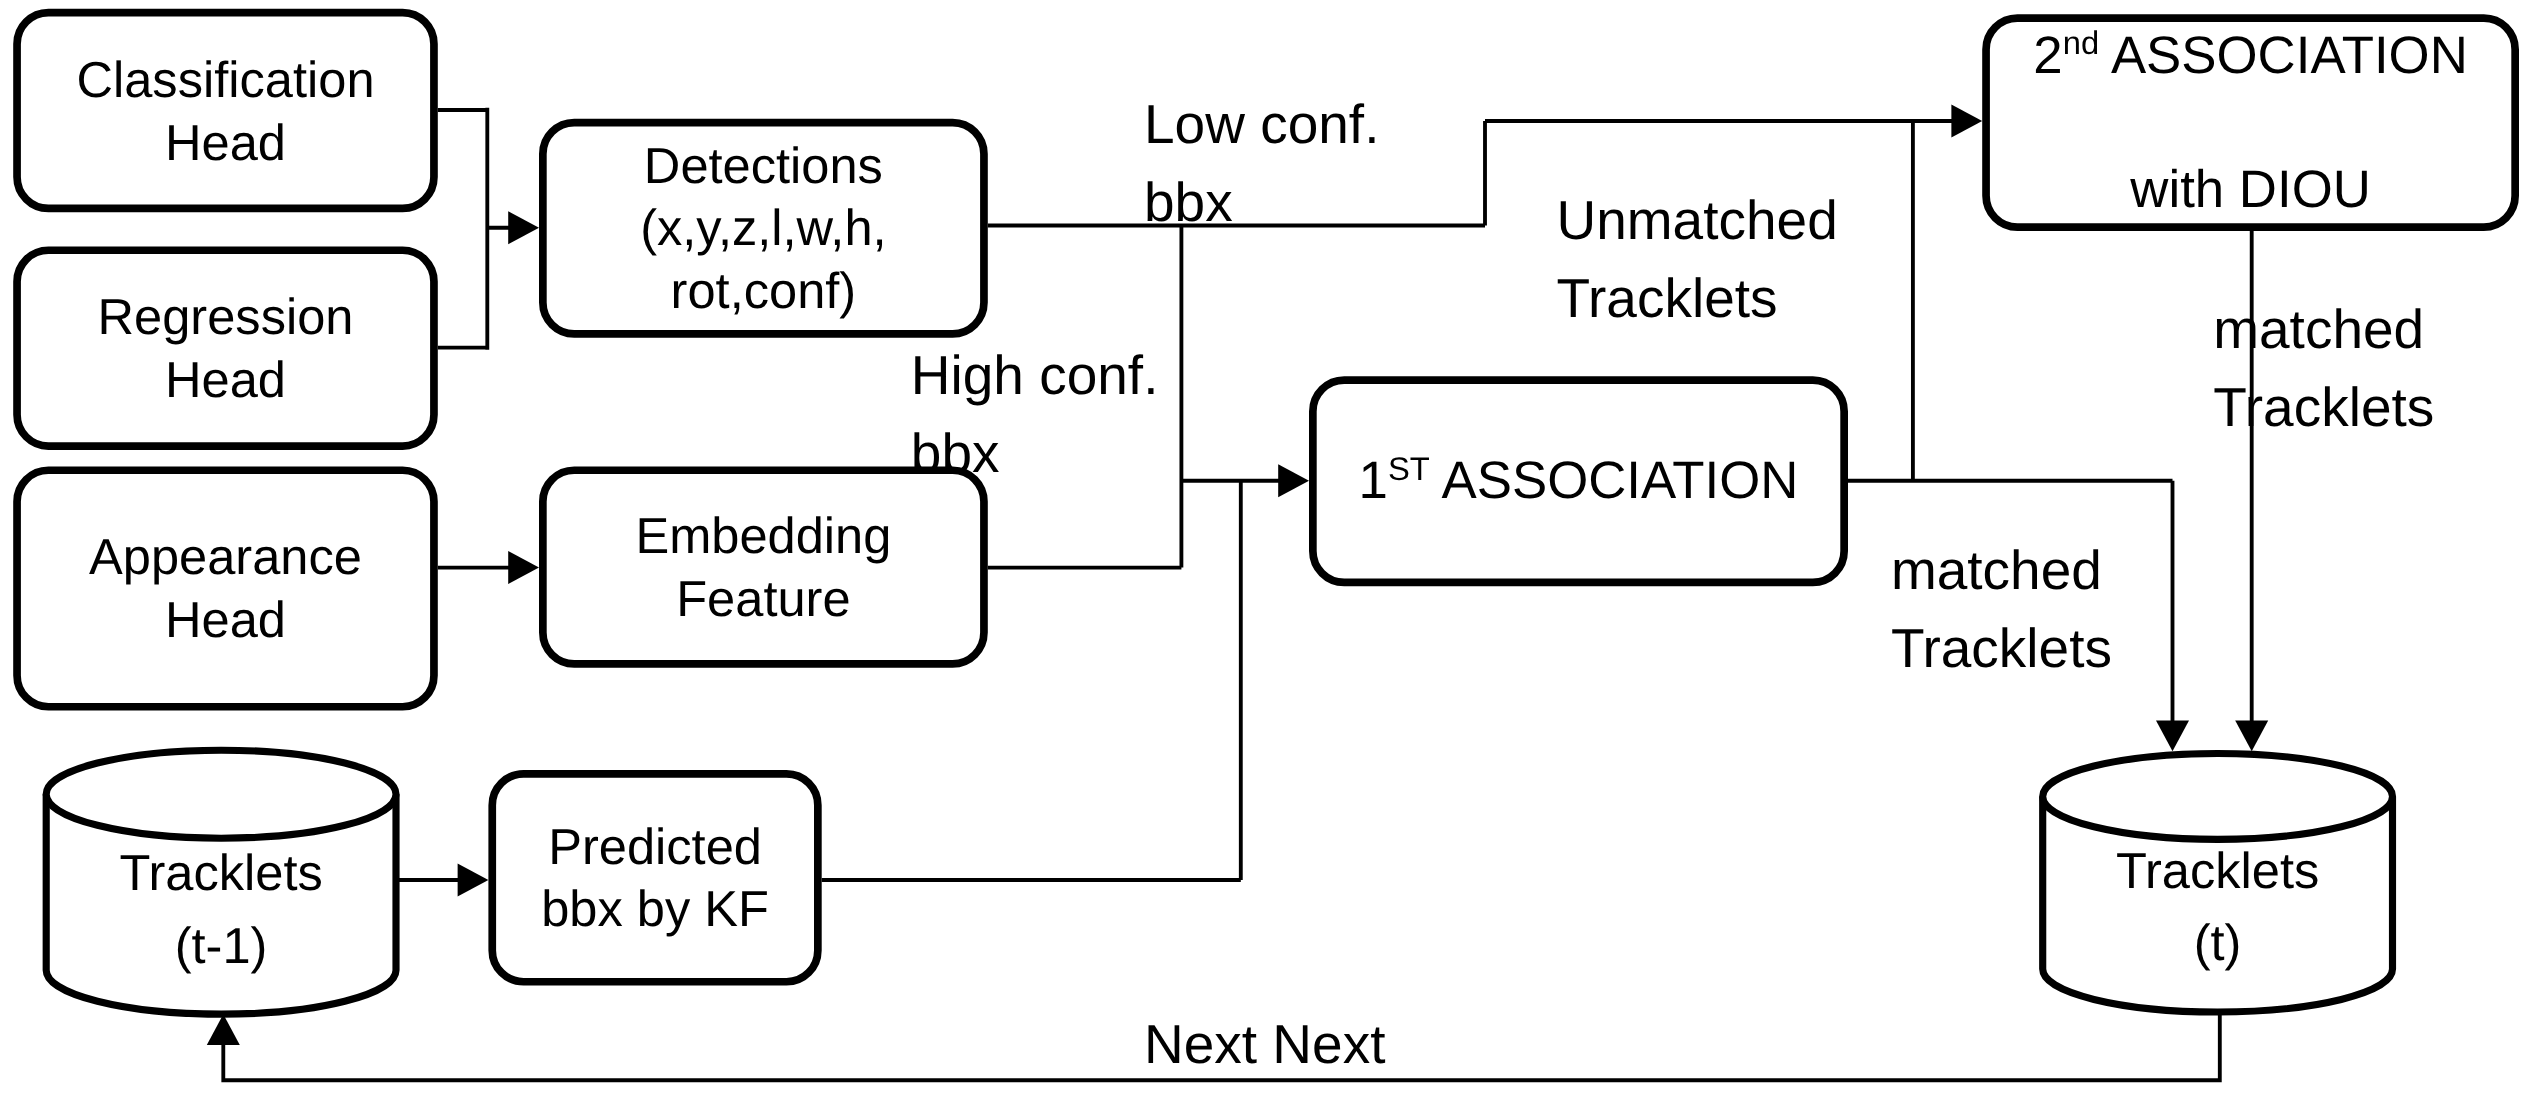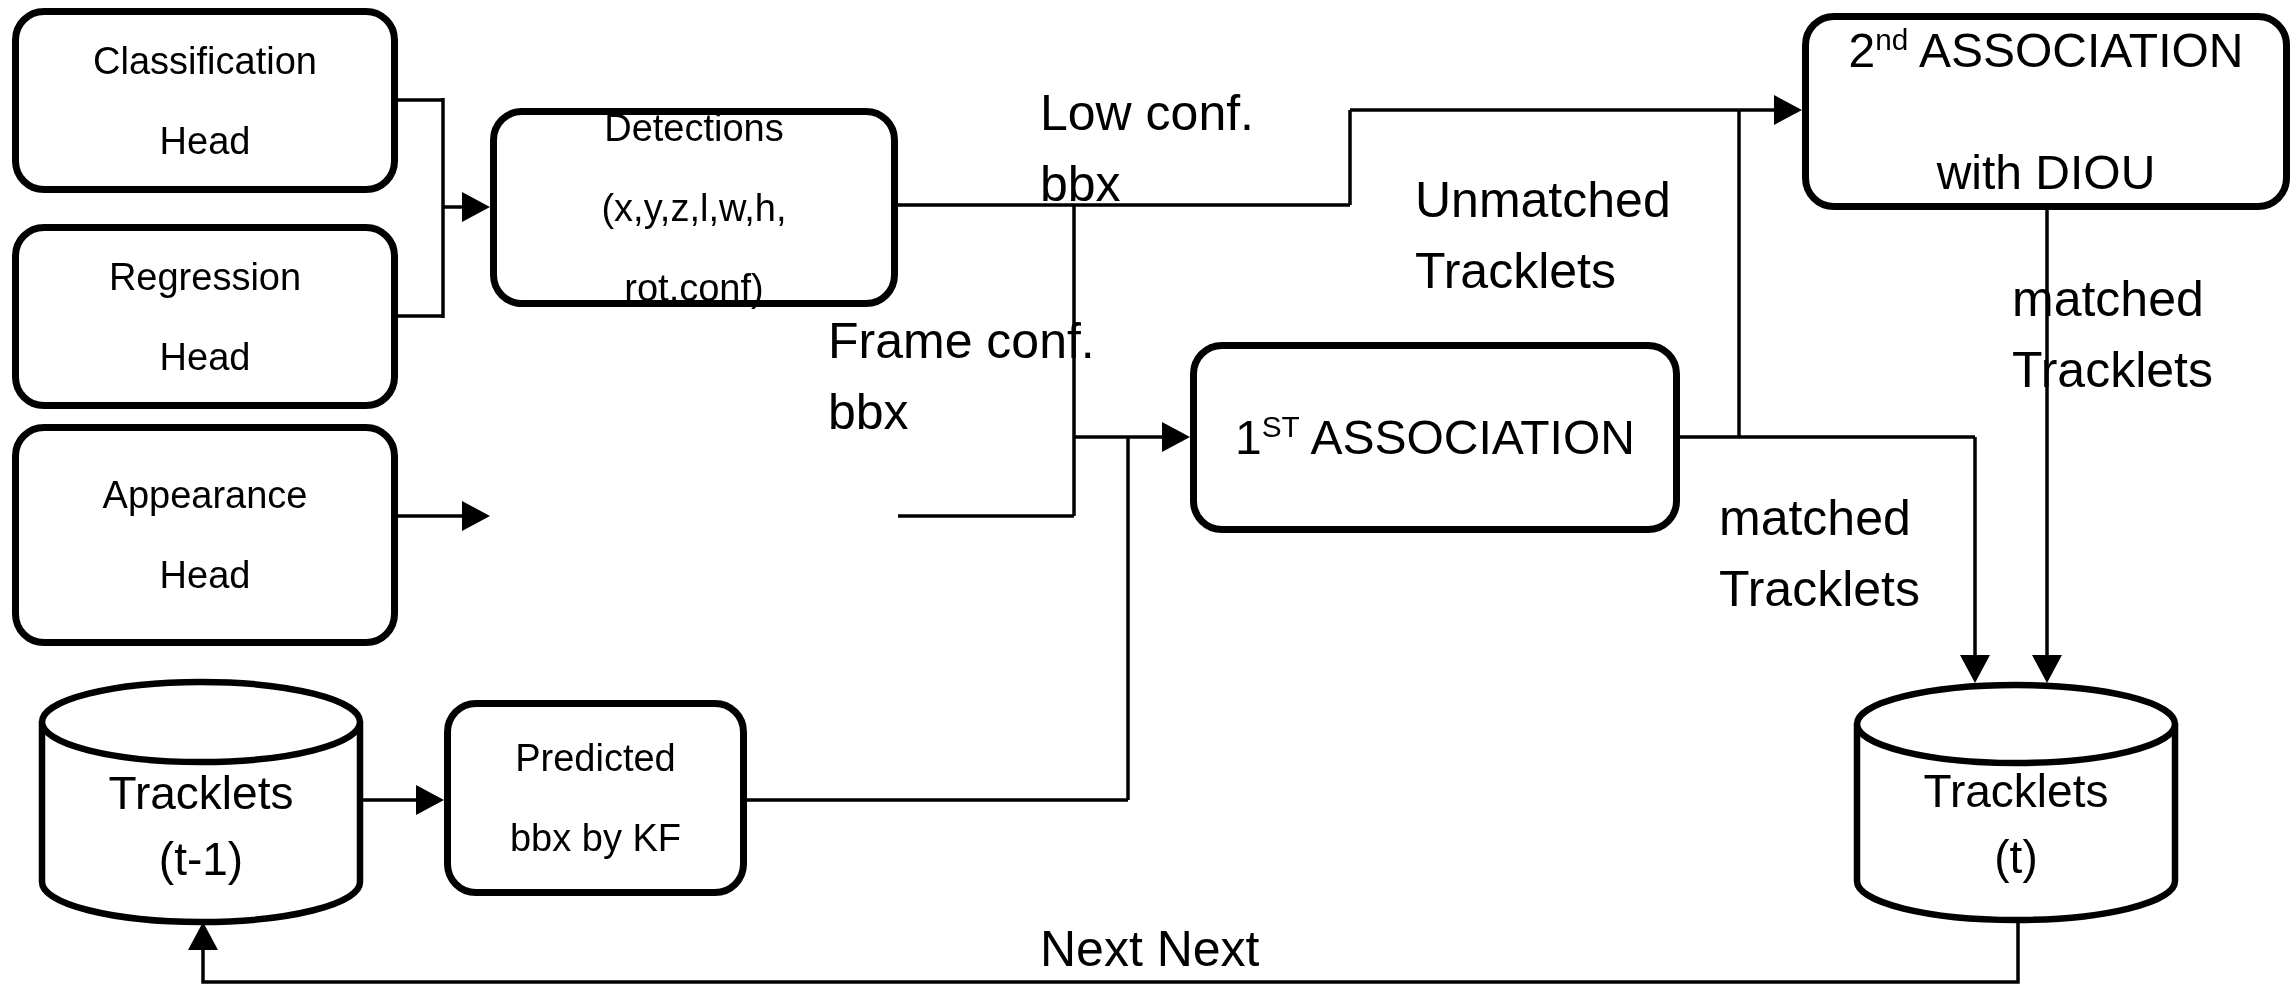--- a/index.html
+++ b/index.html
@@ -9,21 +9,21 @@
     background:var(--bg); overflow:hidden;
     font-family:"Liberation Sans", sans-serif; color:var(--ink);
   }
   .wires { position:absolute; left:0; top:0; }
   .box {
     position:absolute; box-sizing:border-box;
     border:7px solid var(--ink); border-radius:32px; background:var(--bg);
     display:flex; align-items:center; justify-content:center;
   }
   .box-label {
-    text-align:center; font-size:38px; line-height:80px;
+    text-align:center; font-size:46px; line-height:57px;
     white-space:pre-line; color:var(--ink);
   }
   .assoc .box-label { font-size:48px; line-height:61px; }
   .assoc sup { font-size:0.62em; vertical-align:super; line-height:0; }
   .edge-label {
     position:absolute; text-align:left; font-size:50px; line-height:71px;
     white-space:pre-line; color:var(--ink);
   }
   .cyl-label {
     position:absolute; text-align:center; font-size:46px; line-height:66px;
@@ -81,20 +81,24 @@
     <div class="box-label">Appearance
 Head</div>
   </div>
 
   <div class="box" style="left:490px;top:108px;width:408px;height:199px">
     <div class="box-label">Detections
 (x,y,z,l,w,h,
 rot,conf)</div>
   </div>
 
+  <div class="box" style="left:490px;top:424px;width:408px;height:183px">
+    <div class="box-label">Embedding
+Feature</div>
+  </div>
 
   <div class="box" style="left:444px;top:700px;width:303px;height:196px">
     <div class="box-label">Predicted
 bbx by KF</div>
   </div>
 
   <div class="box assoc" style="left:1190px;top:342px;width:490px;height:191px">
     <div class="box-label">
       <div><span>1</span><sup>ST</sup><span> ASSOCIATION</span></div>
     </div>
@@ -109,21 +113,21 @@
 
   <div class="cyl-label" style="left:42px;top:760px;width:318px">Tracklets
 (t-1)</div>
 
   <div class="cyl-label" style="left:1857px;top:758px;width:318px">Tracklets
 (t)</div>
 
   <div class="edge-label" style="left:1040px;top:78px;width:300px">Low conf.
 bbx</div>
 
-  <div class="edge-label" style="left:828px;top:306px;width:300px">Frame conf.
+  <div class="edge-label" style="left:828px;top:306px;width:300px">High conf.
 bbx</div>
 
   <div class="edge-label" style="left:1415px;top:165px;width:300px">Unmatched
 Tracklets</div>
 
   <div class="edge-label" style="left:2012px;top:264px;width:290px">matched
 Tracklets</div>
 
   <div class="edge-label" style="left:1719px;top:483px;width:300px">matched
 Tracklets</div>

